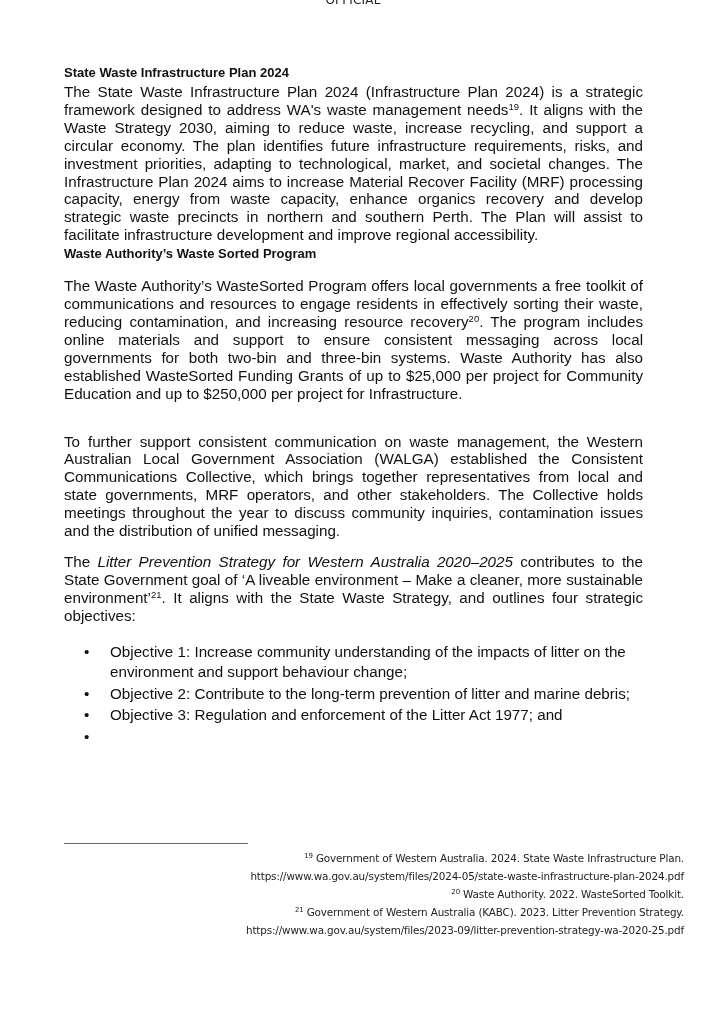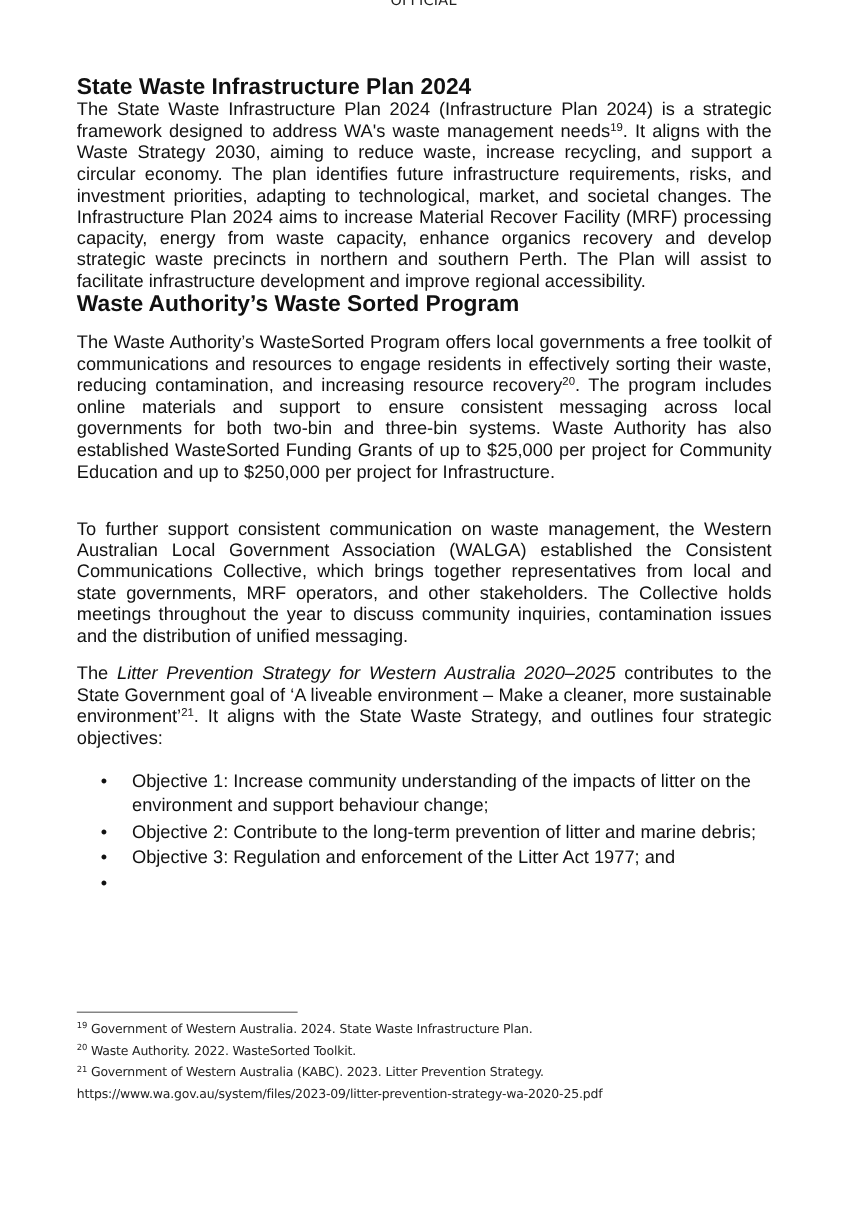--- a/index.html
+++ b/index.html
@@ -26,21 +26,21 @@
       letter-spacing: 0.2px;
       color: #222;
     }
     .content {
       position: absolute;
       left: 64px;
       top: 63px;
       width: 579px;
     }
     h2 {
-      font-size: 19px;
+      font-size: 13px;
       font-weight: bold;
       margin: 0;
       line-height: 20px;
     }
     p {
       margin: 0;
       font-size: 15.2px;
       line-height: 17.9px;
       text-align: justify;
     }
@@ -87,20 +87,21 @@
       top: 849px;
       width: 620px;
       font-family: "DejaVu Sans", sans-serif;
       font-size: 10.4px;
       line-height: 18px;
       color: #222;
     }
     .footnotes .fn-line {
       white-space: nowrap;
       letter-spacing: -0.15px;
+      text-align: right;
     }
     .footnotes sup {
       font-size: 7px;
       vertical-align: 4px;
     }
     .italic { font-style: italic; }
   </style>
 </head>
 <body>
 
@@ -122,16 +123,17 @@
     <li><span class="bullet">•</span><span>Objective 2: Contribute to the long-term prevention of litter and marine debris;</span></li>
     <li><span class="bullet">•</span><span>Objective 3: Regulation and enforcement of the Litter Act 1977; and</span></li>
     <li><span class="bullet">•</span></li>
   </ul>
 </div>
 
 <div class="footnote-rule"></div>
 
 <div class="footnotes">
   <div class="fn-line"><sup>19</sup> <span>Government of Western Australia. 2024. State Waste Infrastructure Plan.</span></div>
+  <div class="fn-line">https://www.wa.gov.au/system/files/2024-05/state-waste-infrastructure-plan-2024.pdf</div>
   <div class="fn-line"><sup>20</sup> <span>Waste Authority. 2022. WasteSorted Toolkit.</span></div>
   <div class="fn-line"><sup>21</sup> <span>Government of Western Australia (KABC). 2023. Litter Prevention Strategy.</span></div>
   <div class="fn-line">https://www.wa.gov.au/system/files/2023-09/litter-prevention-strategy-wa-2020-25.pdf</div>
 </div>
 
 </body></html>

